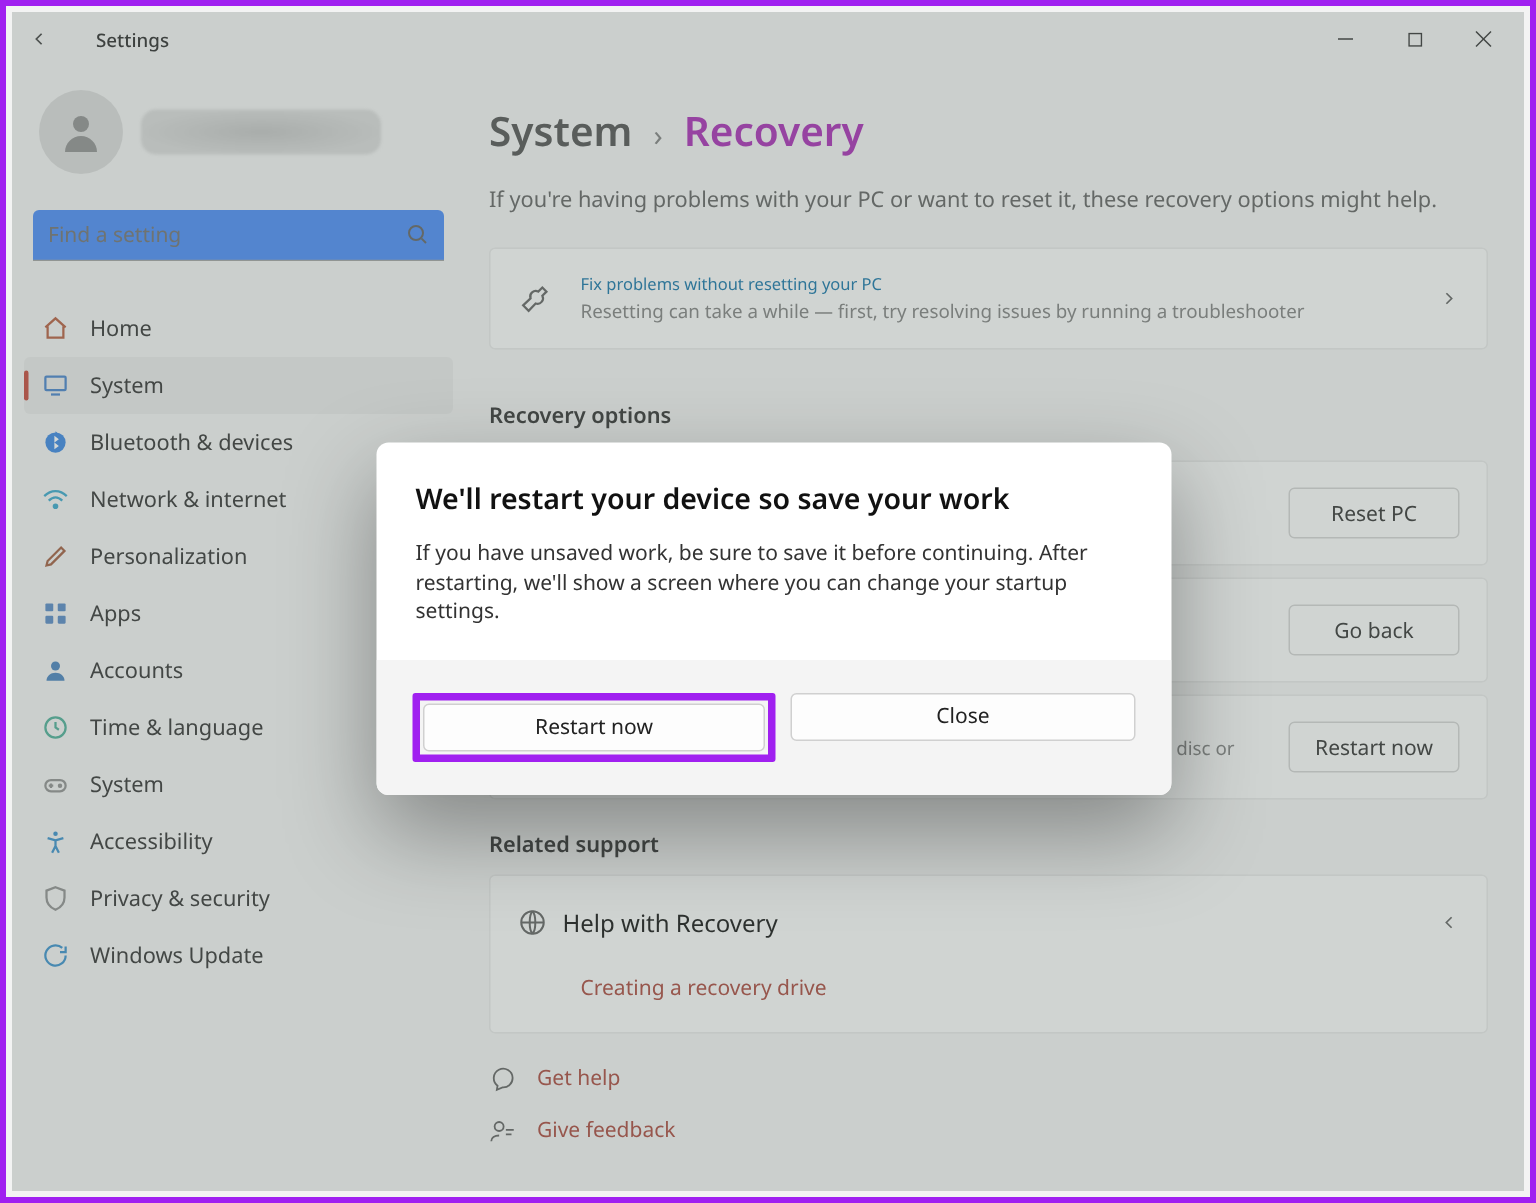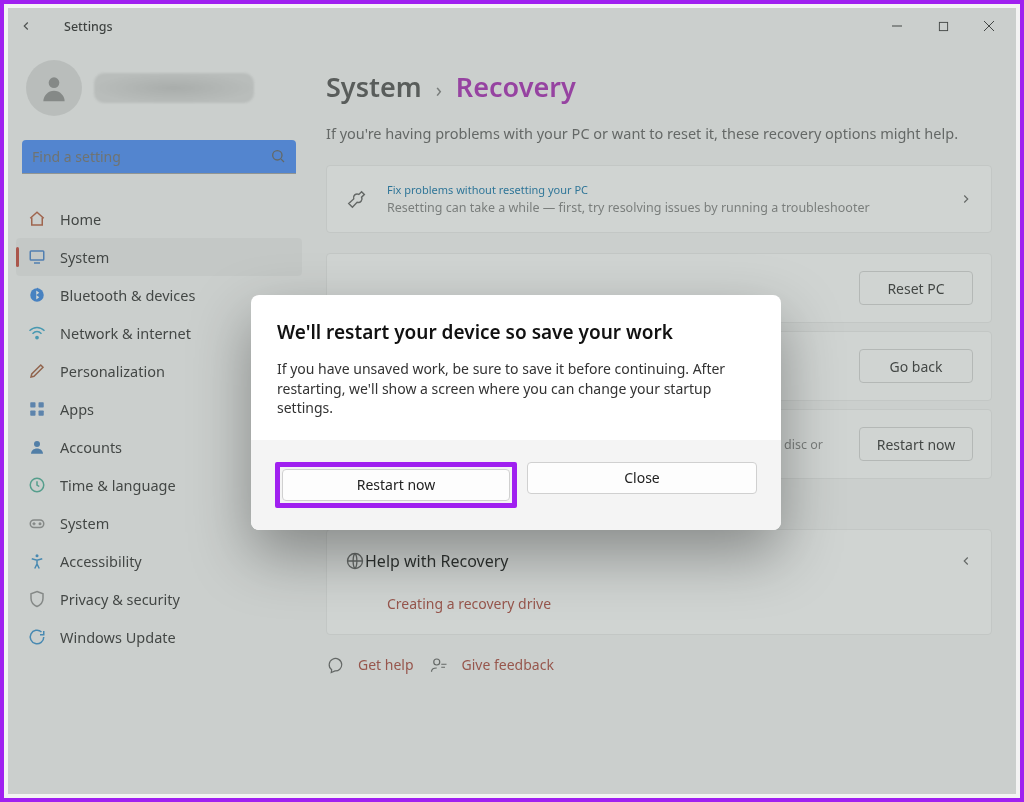--- a/index.html
+++ b/index.html
@@ -58,26 +58,26 @@
 
   .optrow { background:#fbfbfb; border:1px solid #e6e6e6; border-radius:4px; margin-top: 4px; height: 70px; display:flex; align-items:center; padding: 0 18px; gap: 18px; }
   .optrow + .optrow { margin-top: 4px; }
   .optrow .otxt { flex:1; font-size:12.5px; color:#777; display:flex; align-items:center; justify-content:flex-end; padding-right: 18px;}
   .pillbtn { min-width: 114px; height: 34px; border:1px solid #d0d0d0; background:#fbfbfb; border-radius:4px; font-size:14px; color:#222; display:flex;align-items:center;justify-content:center; padding:0 16px; }
 
   .rowstack { margin-top: 16px; display:flex; flex-direction:column; gap:4px; }
 
   .related { margin-top: 20px; font-size:14.5px; font-weight:600; color:#222; }
   .helpcard { margin-top: 10px; border:1px solid #e6e6e6; border-radius:4px; background:#fbfbfb; }
-  .helphead { display:flex; align-items:center; gap:0; padding: 20px 18px; }
+  .helphead { display:flex; align-items:center; gap:10px; padding: 20px 18px; }
   .helphead .chev { margin-left:auto; color:#555; transform: rotate(180deg); }
   .helpinner { padding: 0 18px 20px 60px; }
   .linktext { color:#a33a2e; font-size:14px; }
 
-  .footerlinks { margin-top: 20px; display:flex; flex-direction:row; gap: 16px; padding-bottom: 16px;}
+  .footerlinks { margin-top: 20px; display:flex; flex-direction:column; gap: 16px; padding-bottom: 16px;}
   .footerlinks .fl { display:flex; align-items:center; gap:14px; }
   .footerlinks .fl .flicn { width:18px; color:#555; }
 
   
   .dialog {
     position: absolute; z-index: 30; background: #fff; border-radius: 8px;
     box-shadow: 0 24px 60px rgba(0,0,0,.35);
     left: 247px; top: 291px; width: 530px;
     overflow: hidden;
   }
@@ -276,20 +276,21 @@
         <div class="ctit">Fix problems without resetting your PC</div>
         <div class="csub">Resetting can take a while — first, try resolving issues by running a troubleshooter</div>
       </div>
       <div class="chev">
         <svg width="14" height="14" viewBox="0 0 24 24" fill="none" stroke="currentColor" stroke-width="2">
             <path d="M9 6l6 6-6 6"></path>
           </svg>
       </div>
     </div>
 
+    <div class="sectiontitle">Recovery options</div>
 
     <div class="rowstack">
       <div class="optrow">
         <div class="cicn"></div>
         <div class="otxt"></div>
         <div class="pillbtn">Reset PC</div>
       </div>
       <div class="optrow">
         <div class="cicn"></div>
         <div class="otxt"></div>

